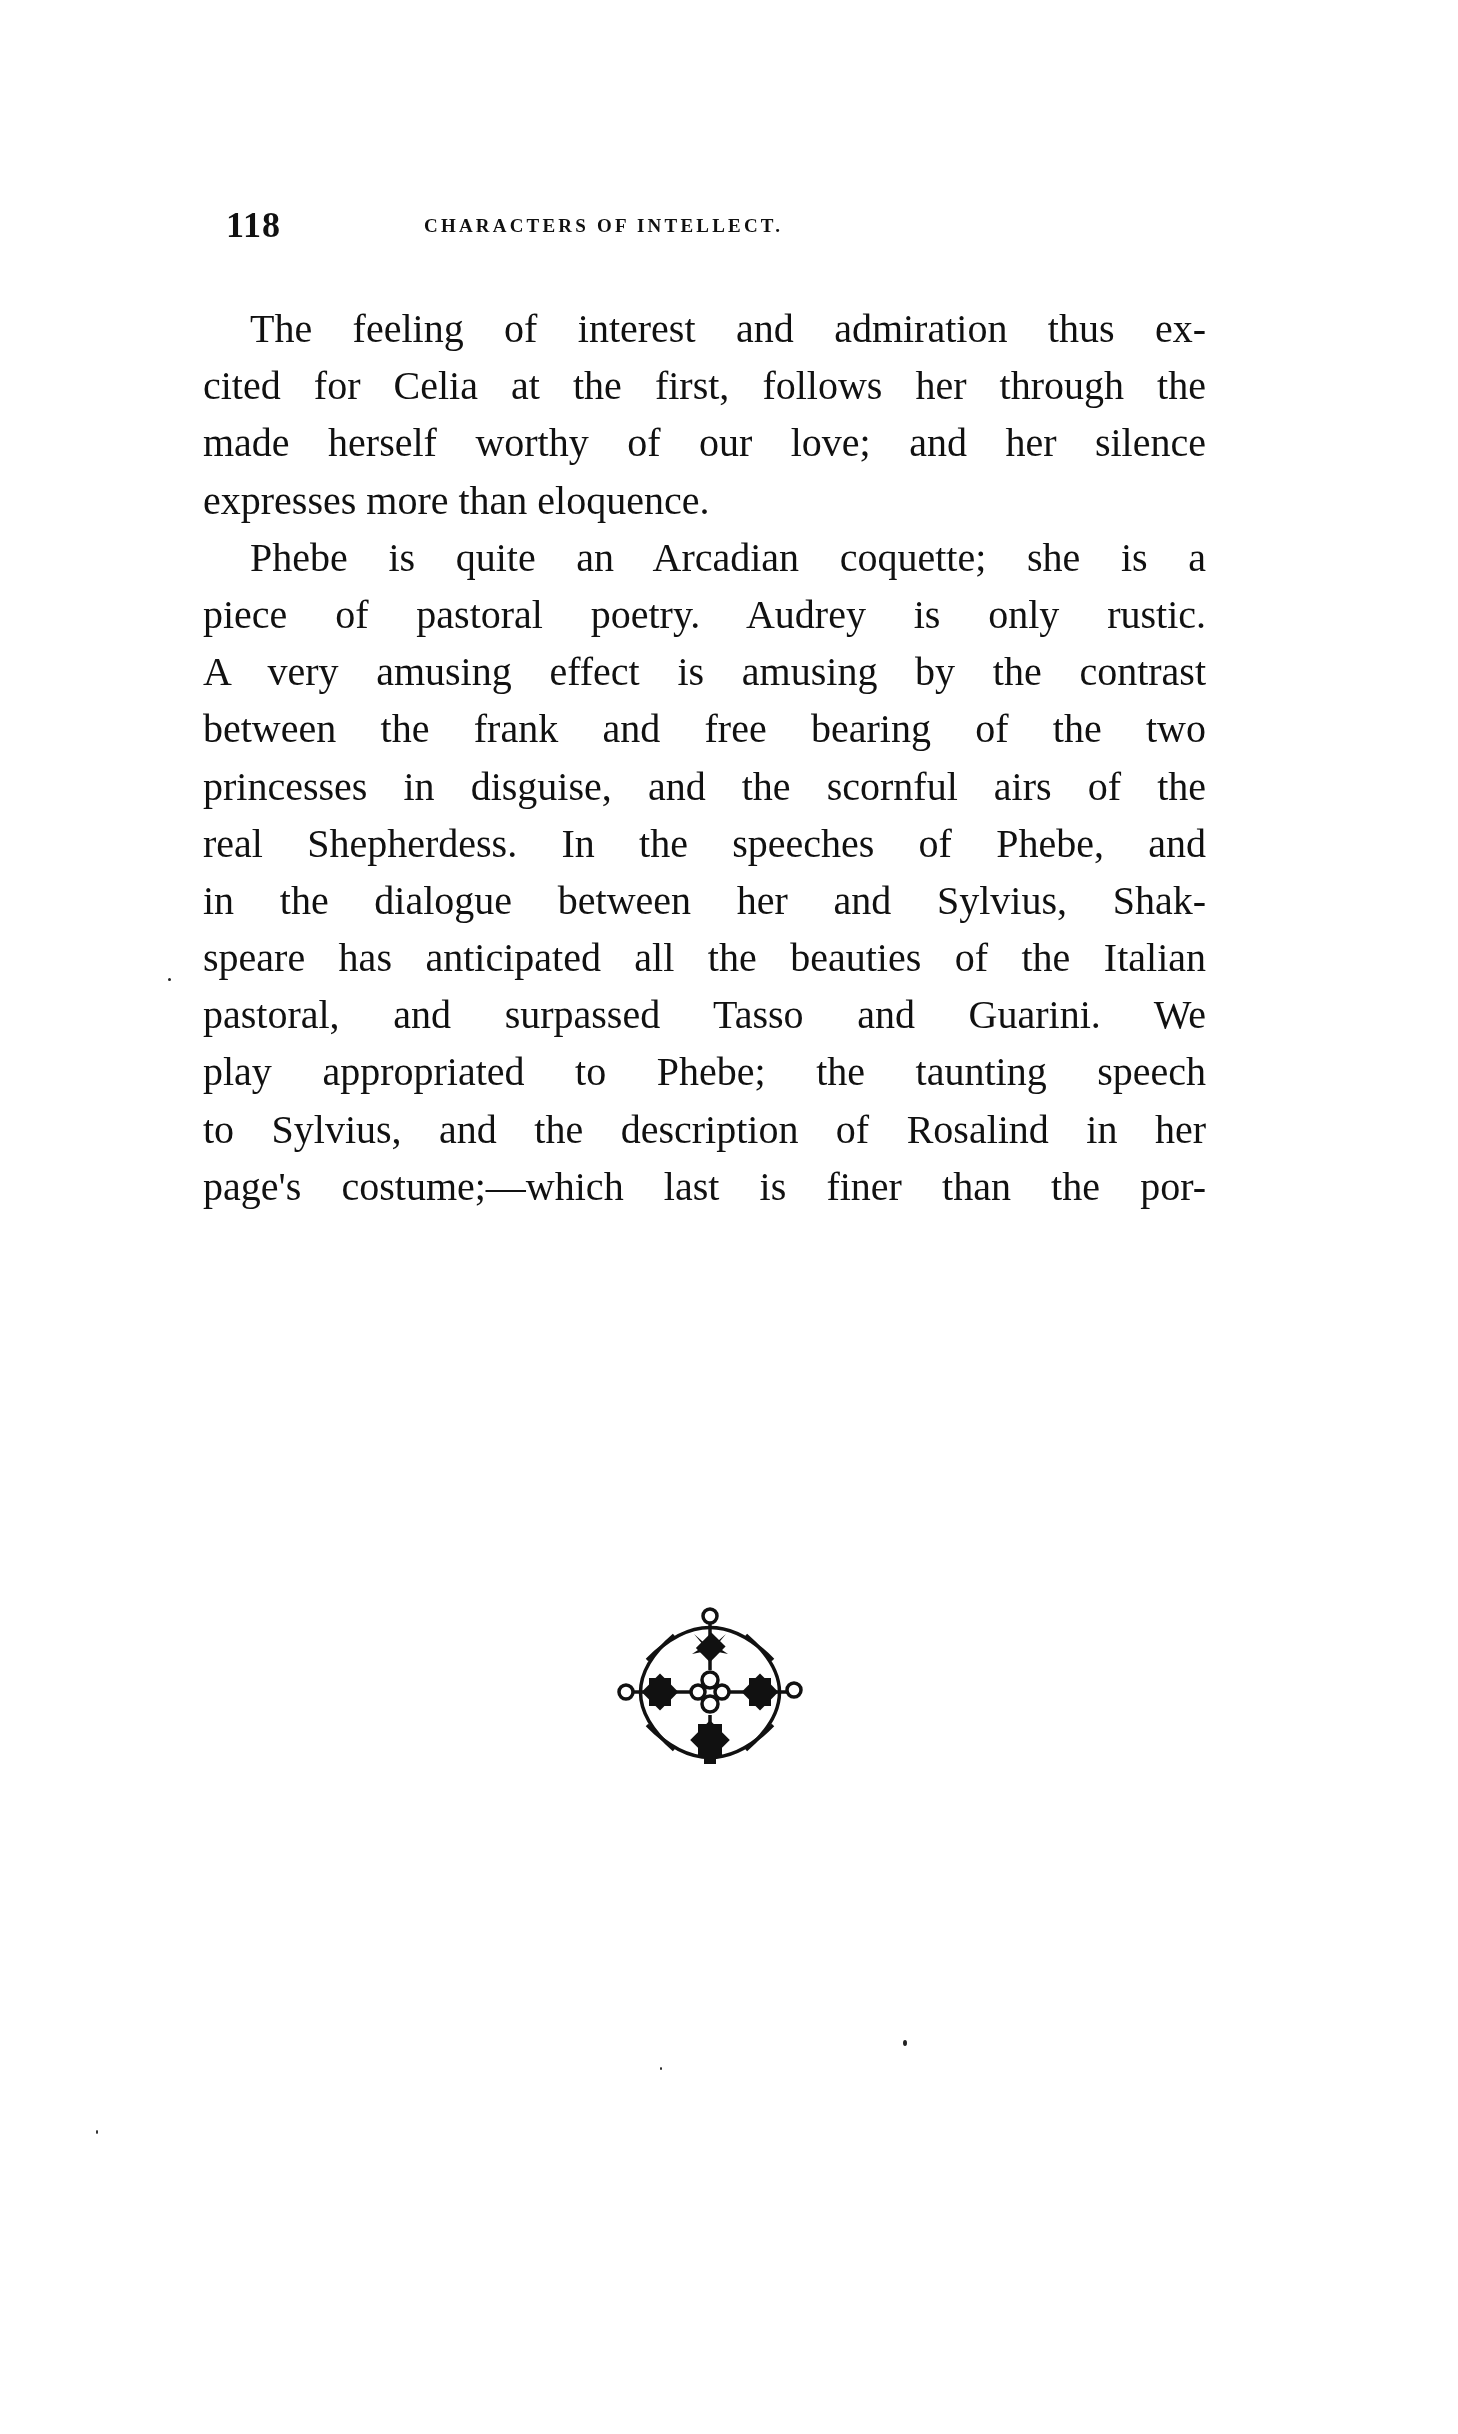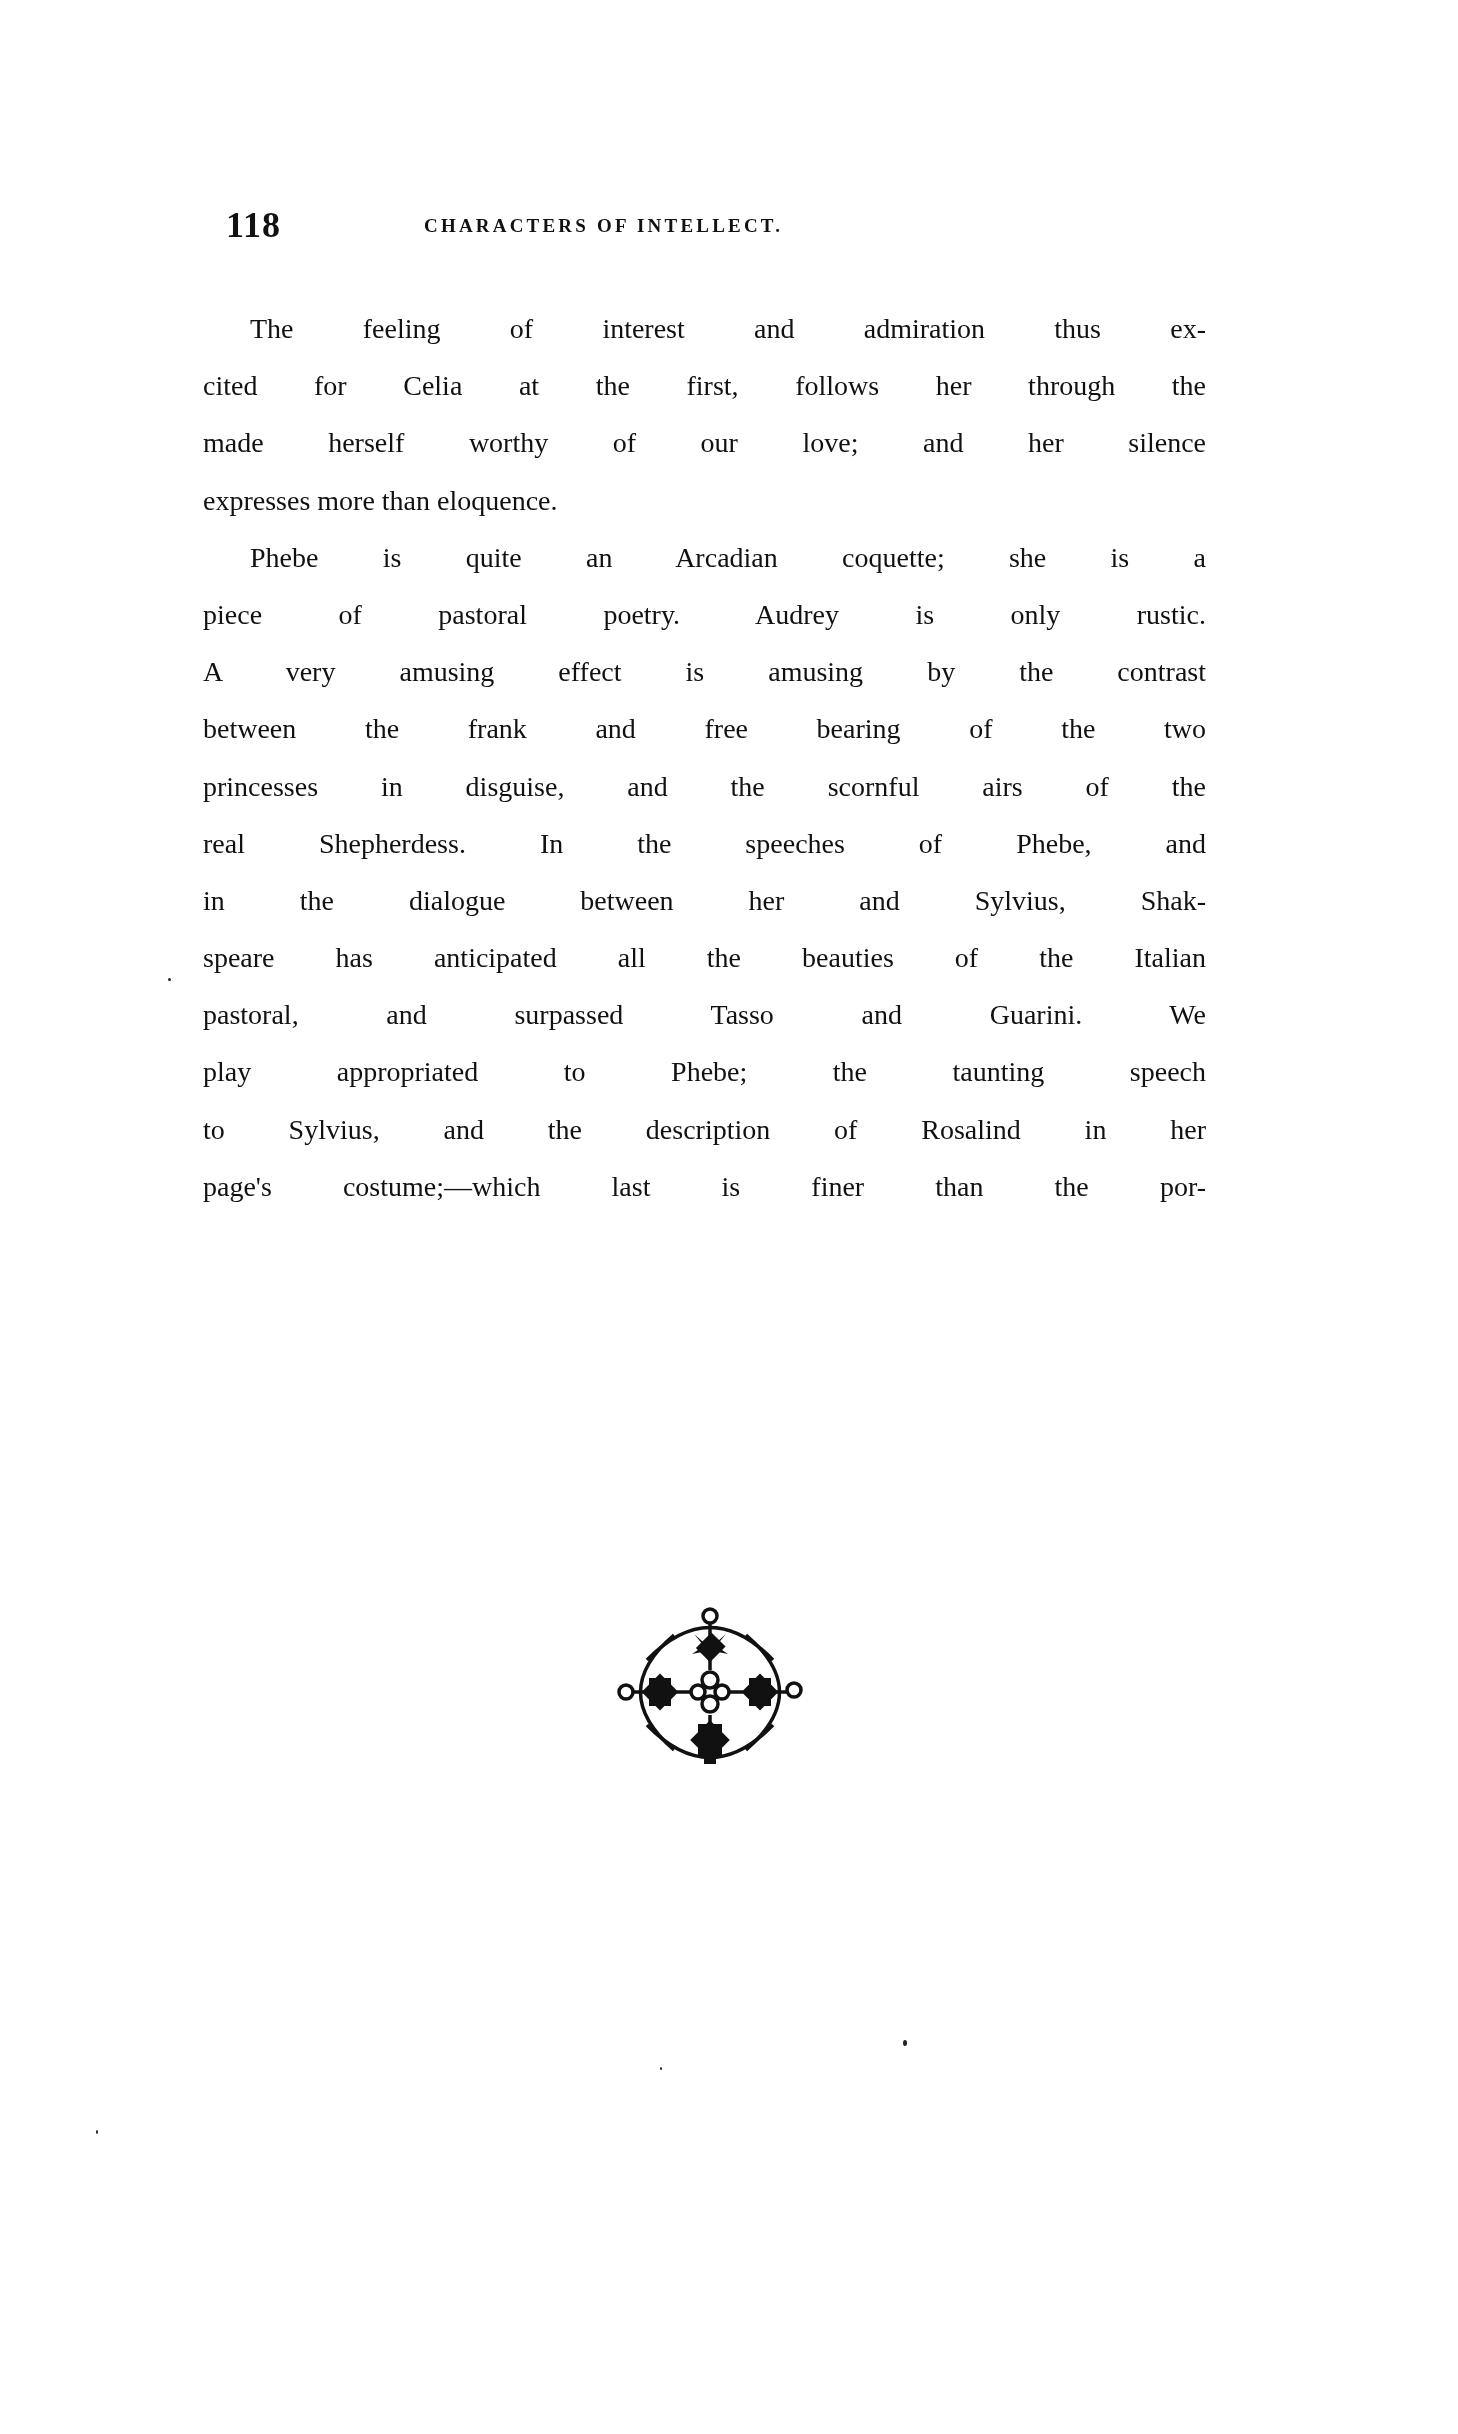--- a/index.html
+++ b/index.html
@@ -3,21 +3,21 @@
 <meta charset="utf-8">
 <style>
   html, body { margin: 0; padding: 0; background: #ffffff; }
   body { width: 1458px; height: 2434px; position: relative; overflow: hidden; }
   .page { position: absolute; left: 0; top: 0; width: 1458px; height: 2434px; background: #ffffff; }
   .running-head { position: absolute; left: 207px; top: 205px; width: 1000px; height: 40px;
     font-family: "Liberation Serif", "DejaVu Serif", serif; color: #111; margin-left: 19px; }
   .page-number { position: absolute; left: 0; top: 0; font-size: 36px; font-weight: bold; line-height: 40px; letter-spacing: 1px; }
   .head-title { position: absolute; left: 198px; top: 6px; font-size: 19px; font-weight: bold; letter-spacing: 3.2px; line-height: 30px; }
   .body-text { position: absolute; left: 203px; top: 300px; width: 1003px;
-    font-family: "Liberation Serif", "DejaVu Serif", serif; font-size: 28px; color: #111; }
+    font-family: "Liberation Serif", "DejaVu Serif", serif; font-size: 40px; color: #111; }
   .line { display: block; height: 57.2px; line-height: 57.2px; text-align: justify; text-align-last: justify; white-space: nowrap; overflow: visible; }
   .line.indent { padding-left: 47px; }
   .line.last { text-align-last: left; }
   .ornament { position: absolute; left: 612px; top: 1600px; width: 196px; height: 185px; }
   .speck { position: absolute; background: #222; border-radius: 50%; }
 </style>
 </head>
 <body>
 
 <div class="page">

